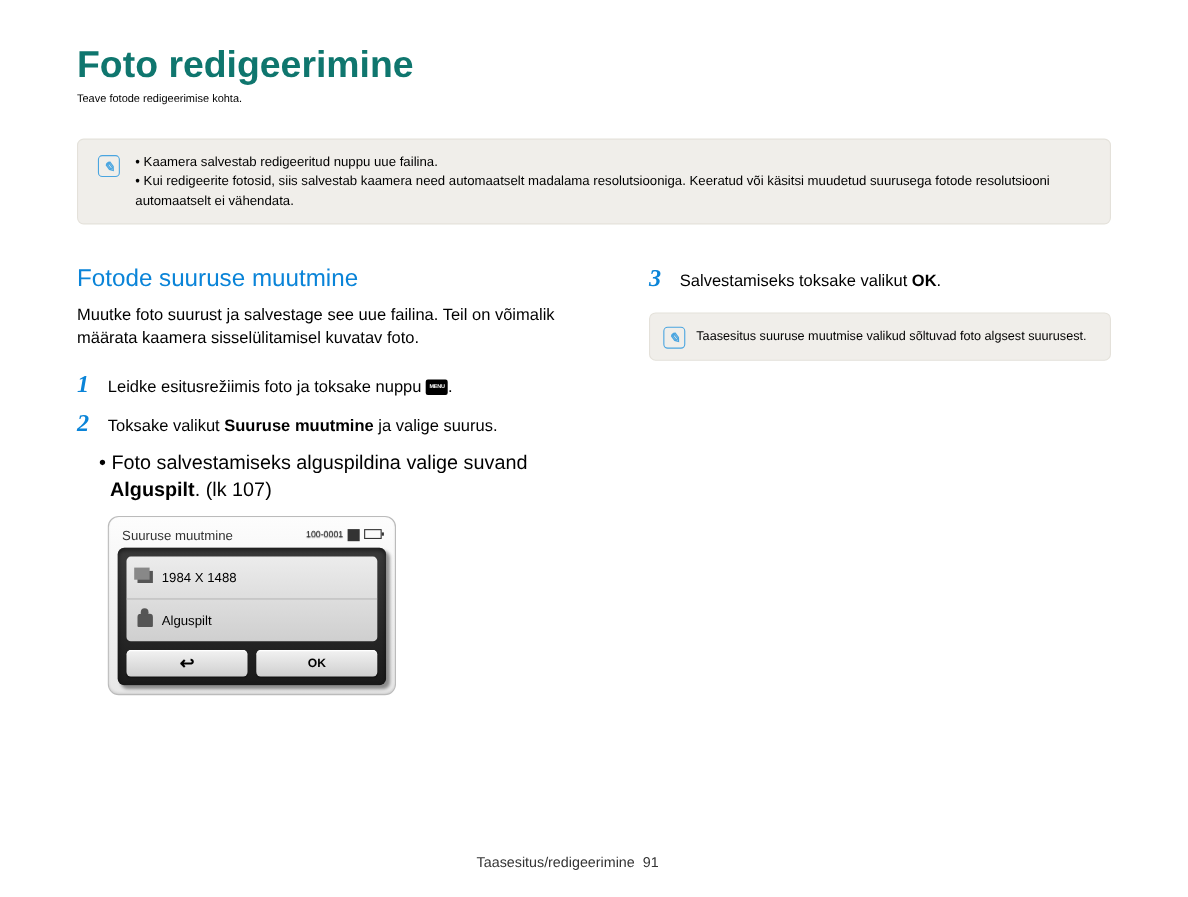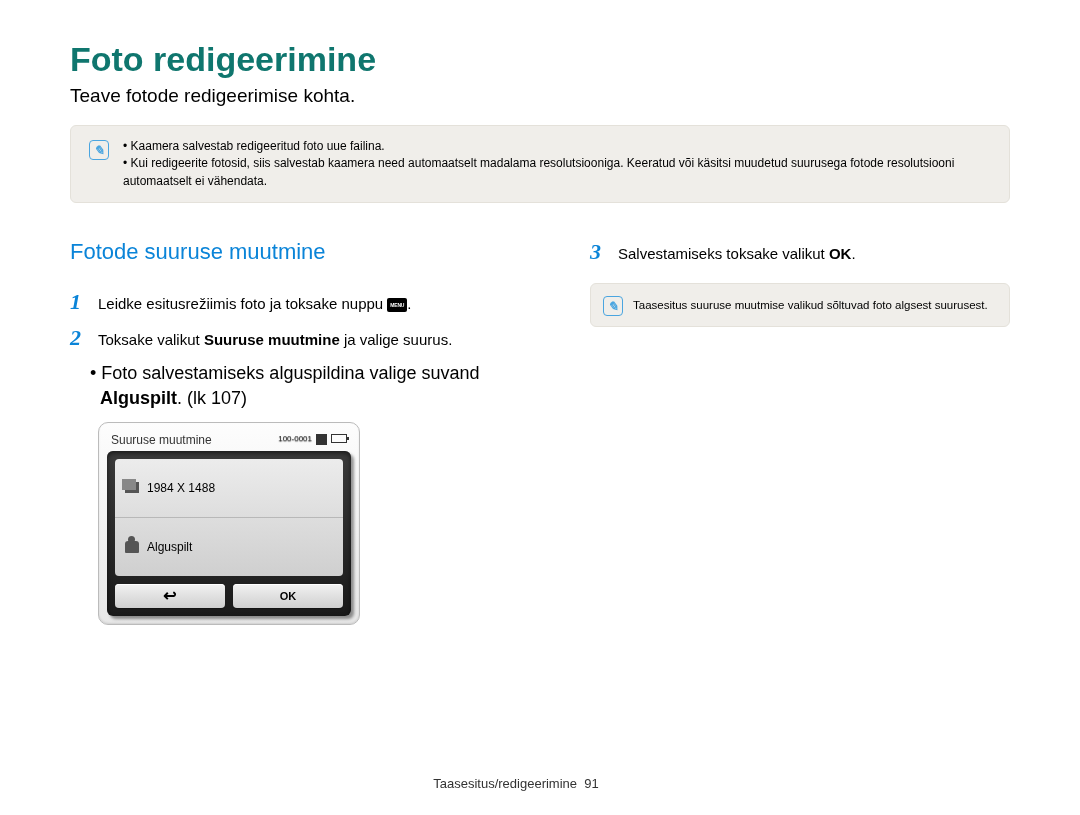--- a/index.html
+++ b/index.html
@@ -12,22 +12,22 @@
     padding: 40px 70px 0 70px;
     color: #000;
   }
   .page-title {
     color: #0f766e;
     font-size: 34px;
     font-weight: bold;
     margin-bottom: 6px;
   }
   .page-subtitle {
-    font-size: 19px;
-    margin-bottom: 18px;
+    font-size: 10px;
+    margin-bottom: 30px;
   }
   .note-box-outer {
     background: #f0eeea;
     border: 1px solid #e4e1da;
     border-radius: 6px;
     padding: 12px 16px 12px 18px;
     display: flex;
     gap: 14px;
     align-items: flex-start;
   }
@@ -58,21 +58,21 @@
     display: flex;
     gap: 50px;
     margin-top: 36px;
   }
   .col-left { flex: 0 0 470px; }
   .col-right { flex: 1; }
   .section-heading {
     color: #0a84d8;
     font-size: 22px;
     font-weight: normal;
-    margin-bottom: 24px;
+    margin-bottom: 10px;
   }
   .section-intro {
     font-size: 15px;
     line-height: 1.4;
     margin-bottom: 18px;
   }
   .step-row {
     display: flex;
     gap: 10px;
     align-items: baseline;
@@ -156,21 +156,21 @@
   .device-list {
     background: linear-gradient(#ececec,#cfcfcf);
     border-radius: 4px;
     overflow: hidden;
   }
   .device-item {
     display: flex;
     align-items: center;
     gap: 8px;
     font-size: 12px;
-    padding: 22px 10px;
+    padding: 12px 10px;
     border-bottom: 1px solid #b8b8b8;
     position: relative;
   }
   .device-item:last-child { border-bottom: none; }
   .device-item .tri {
     position: absolute;
     left: -2px;
     width: 0; height:0;
     border-top: 5px solid transparent;
     border-bottom: 5px solid transparent;
@@ -234,28 +234,29 @@
 </style>
 </head>
 <body>
 
 <h1 class="page-title">Foto redigeerimine</h1>
 <p class="page-subtitle">Teave fotode redigeerimise kohta.</p>
 
 <div class="note-box-outer">
   <div class="note-icon">✎</div>
   <ul class="note-list">
-    <li>Kaamera salvestab redigeeritud foto uue failina.</li>
+    <li>Kaamera salvestab redigeeritud nuppu uue failina.</li>
     <li>Kui redigeerite fotosid, siis salvestab kaamera need automaatselt madalama resolutsiooniga. Keeratud või käsitsi muudetud suurusega fotode resolutsiooni automaatselt ei vähendata.</li>
   </ul>
 </div>
 
 <div class="columns">
   <div class="col-left">
     <h2 class="section-heading">Fotode suuruse muutmine</h2>
+    <p class="section-intro">Muutke foto suurust ja salvestage see uue failina. Teil on võimalik määrata kaamera sisselülitamisel kuvatav foto.</p>
 
     <div class="step-row">
       <div class="step-num">1</div>
       <div class="step-text">
         <span>Leidke esitusrežiimis foto ja toksake nuppu </span>
         <span class="menu-mini-icon">MENU</span><span>.</span>
       </div>
     </div>
 
     <div class="step-row">

